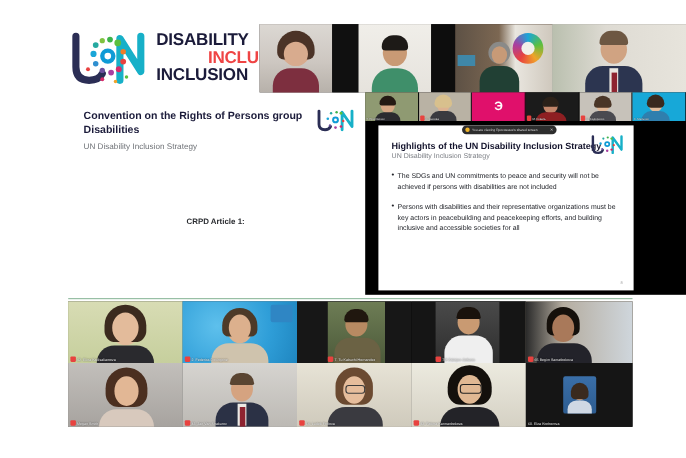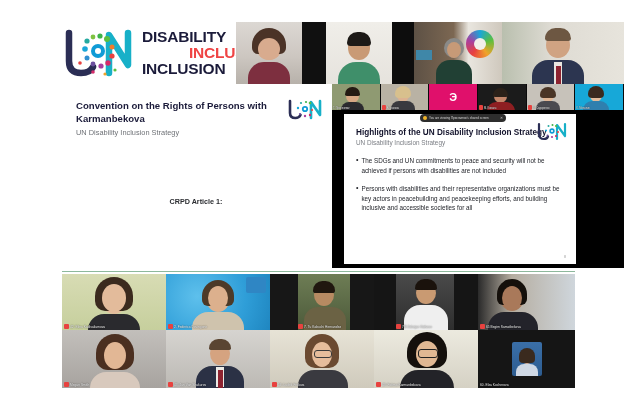--- a/index.html
+++ b/index.html
@@ -134,21 +134,21 @@
       <div class="person" style="background:linear-gradient(90deg,#b9bfae 0%,#dedbd3 40%,#e7e4dc 100%)"></div>
       <div style="position:absolute;left:44px;top:10px;width:24px;height:26px;border-radius:50%;background:#d0a382"></div>
       <div style="position:absolute;left:43px;top:6px;width:26px;height:13px;border-radius:13px 13px 3px 3px;background:#6d5742"></div>
       <div style="position:absolute;left:30px;top:38px;width:52px;height:26px;border-radius:16px 16px 0 0;background:#2c3550"></div>
       <div style="position:absolute;left:52px;top:40px;width:8px;height:22px;background:#e9e6e0"></div>
       <div style="position:absolute;left:54px;top:44px;width:5px;height:18px;background:#8e2330"></div>
     </div>
   </div>
 
   <div class="deck">
-    <div class="deck-title">Convention on the Rights of Persons with Karmanbekova</div>
+    <div class="deck-title">Convention on the Rights of Persons group Disabilities</div>
     <div class="deck-sub">UN Disability Inclusion Strategy</div>
     <div class="deck-logo">
       <svg viewBox="0 0 38 24" width="38" height="24" aria-hidden="true">
         <path d="M4 3 L4 15 Q4 20 9.5 20 Q13 20 14.5 17" fill="none" stroke="#2b2e55" stroke-width="2.6" stroke-linecap="round"></path>
         <path d="M25 20 L25 4 L34 17 L34 3" fill="none" stroke="#17b0c8" stroke-width="2.6" stroke-linecap="round" stroke-linejoin="round"></path>
         <circle cx="19" cy="11" r="3.1" fill="#0f9bd6"></circle>
           <circle cx="19" cy="11" r="1.3" fill="#fff"></circle>
         <circle cx="24" cy="5" r="1.3" fill="#5bbf3f"></circle>
           <circle cx="20" cy="4" r="1.1" fill="#3db34a"></circle>
         <circle cx="15" cy="5" r="1.1" fill="#25a9a0"></circle>

